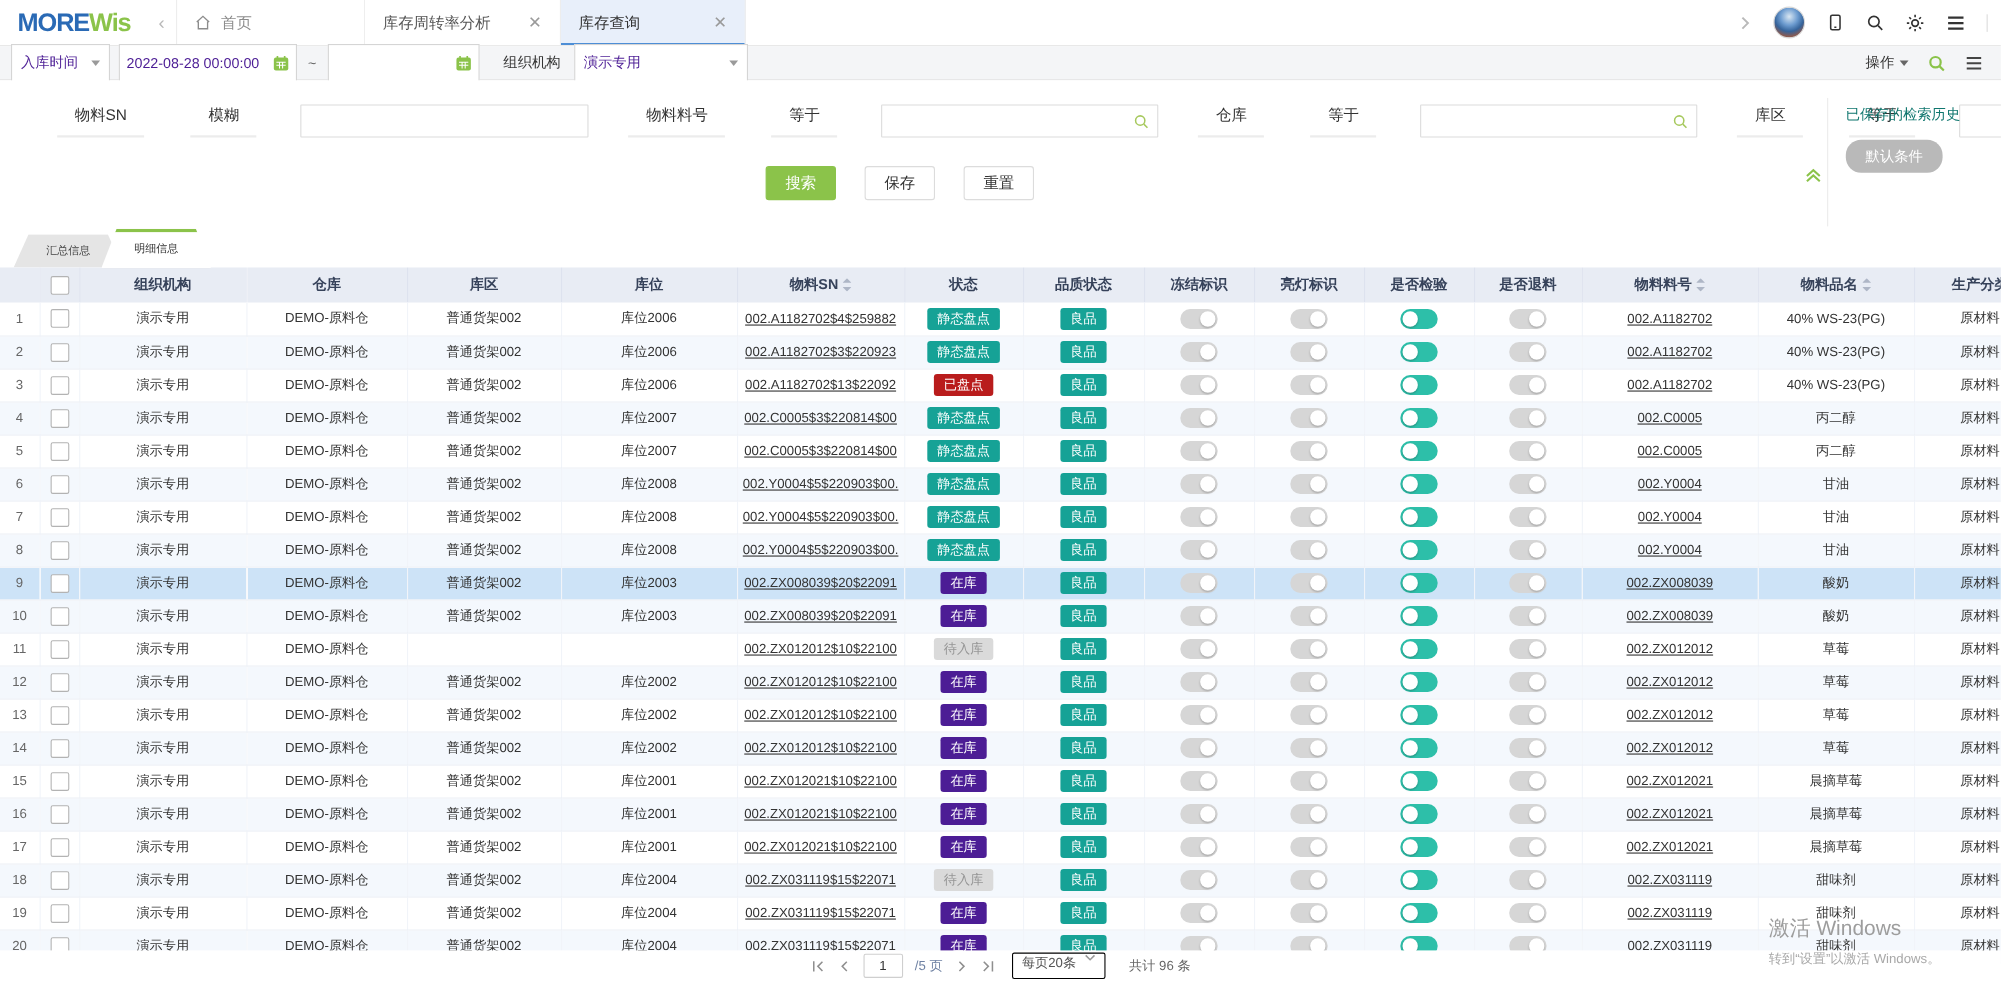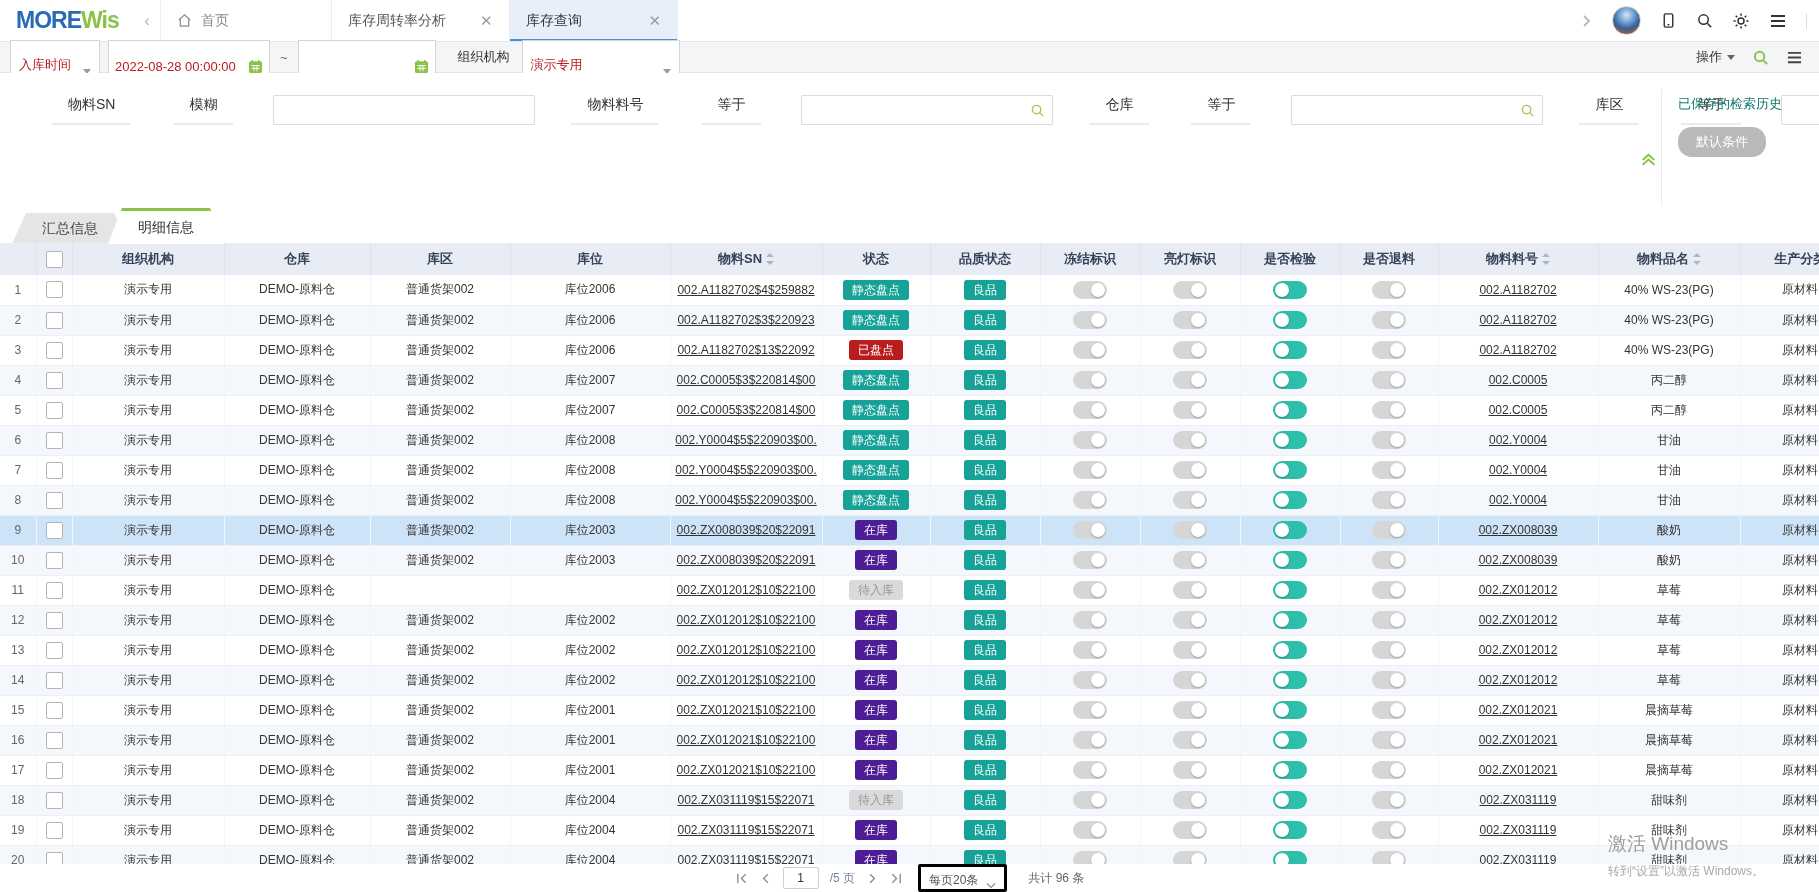--- a/index.html
+++ b/index.html
@@ -23,21 +23,21 @@
   .w-100{width:168px;justify-content:space-between}
   .hdr-right{margin-left:auto;display:flex;align-items:center;gap:19px;padding-right:12px}
   .avatar{width:27px;height:27px;border-radius:50%;
           background:radial-gradient(circle at 50% 30%,#d8e6f2 0%,#6d9cd0 34%,#35639a 58%,#8a5a50 78%,#6e4640 100%);
           border:1px solid #d8d8d8}
   .hdr-ic{cursor:pointer}
   .hdr-divider{width:1px;height:16px;background:#dcdcdc}
 
   
   .toolbar{height:31px;background:#f4f5f7;border-bottom:1px solid #e4e4e4;display:flex;align-items:center;gap:8px;padding:0 10px;box-sizing:border-box}
-  .sel,.date{height:35px;background:#fff;border:1px solid #d5d5d5;display:flex;align-items:flex-end;font-size:13px;color:#b91c1c;box-sizing:border-box}
+  .sel,.date{height:35px;background:#fff;border:1px solid #d5d5d5;display:flex;align-items:center;font-size:13px;color:#4c1d95;box-sizing:border-box}
   .sel{padding:0 8px;justify-content:space-between;cursor:pointer}
   .caret{width:0;height:0;border-left:4px solid transparent;border-right:4px solid transparent;border-top:5px solid #9a9a9a;margin-left:10px}
   .date{padding:0 6px;justify-content:space-between}
   .tilde{color:#666;font-size:13px;padding:0 2px}
   .tb-label{font-size:13px;color:#333;margin:0 4px 0 14px}
   .toolbar-right{margin-left:auto;display:flex;align-items:center;gap:17px;padding-right:6px}
   .ops{font-size:13px;color:#333;display:flex;align-items:center;cursor:pointer}
   .ops .caret{margin-left:5px;border-top-color:#666}
 
   
@@ -52,21 +52,21 @@
   .btn-row{position:absolute;top:78px;left:696px;display:flex;gap:26px}
   .btn{height:31px;padding:0 17px;font-size:14px;border:1px solid #dcdcdc;background:#fff;color:#333;border-radius:3px;cursor:pointer;font-family:inherit}
   .btn.primary{background:#8bc34a;border-color:#8bc34a;color:#fff}
   .history{position:absolute;right:0;top:16px;bottom:0;width:158px;border-left:1px solid #ebebeb;padding:6px 0 0 16px;box-sizing:border-box}
   .history-title{font-size:13px;color:#0f766e}
   .pill{display:inline-block;margin-top:14px;background:#b9b9b9;color:#fff;font-size:13px;border-radius:14px;padding:6px 18px;cursor:pointer}
   .collapse-ic{position:absolute;right:162px;top:78px;cursor:pointer}
 
   
   .ftabs{height:38px;background:#fff;display:flex;align-items:flex-end;padding-left:12px;position:relative}
-  .ftab{box-sizing:border-box;font-size:14px;color:#333;padding:0 30px;cursor:pointer;position:relative;
+  .ftab{box-sizing:border-box;font-size:10px;color:#333;padding:0 30px;cursor:pointer;position:relative;
         clip-path:polygon(14px 0,calc(100% - 14px) 0,100% 100%,0 100%)}
   .ftab.inactive{height:31px;line-height:31px;background:#e5e5e5;margin-right:-20px;color:#444}
   .ftab.active{height:36px;line-height:38px;background:#fff;z-index:2;filter:drop-shadow(0 0 1px #bfbfbf)}
   .ftab.active::before{content:'';position:absolute;top:0;left:9px;right:9px;height:3px;background:#8bc34a}
 
   
   .grid-wrap{position:absolute;top:243px;left:0;right:0;bottom:0;overflow:hidden;background:#fff}
   table{border-collapse:collapse;table-layout:fixed;width:1860px}
   thead th{height:30px;background:#e8ecf4;color:#36425a;font-size:13px;font-weight:600;
            border-right:1px solid #dde2ee;white-space:nowrap;overflow:hidden}
@@ -88,21 +88,21 @@
   .toggle .knob{position:absolute;top:2px;right:2px;width:14px;height:14px;border-radius:50%;background:#fff;box-shadow:0 1px 2px rgba(0,0,0,.28)}
   .toggle.on{background:#2dbfa9}
   .toggle.on .knob{left:2px;right:auto}
 
   
   .pager{position:absolute;left:0;right:0;bottom:0;height:28px;background:#fff;z-index:5;
          display:flex;align-items:center;justify-content:center;gap:11px;font-size:12px;color:#666}
   .pg-ic{cursor:pointer}
   .pg-box{width:34px;height:20px;line-height:20px;text-align:center;border:1px solid #cfcfcf;border-radius:2px;color:#333;background:#fff}
   .pg-total-pages{color:#6f82a3}
-  .pg-size{display:flex;align-items:flex-end;gap:8px;border:3px solid #000000;border-radius:2px;height:22px;padding:0 8px;cursor:pointer;color:#555;margin-left:4px}
+  .pg-size{display:flex;align-items:flex-start;gap:8px;border:1px solid #000000;border-radius:2px;height:22px;padding:0 8px;cursor:pointer;color:#555;margin-left:4px}
   .pg-count{margin-left:10px;color:#666}
 
   
   .watermark{position:absolute;right:55px;bottom:12px;z-index:6;color:#9d9d9d;pointer-events:none}
   .wm1{font-size:19px}
   .wm2{font-size:12px;margin-top:6px;color:#a8a8a8}
 </style>
 </head>
 <body>
 
@@ -243,20 +243,25 @@
       </span>
     </div>
     <div class="fgroup" style="margin-right:0">
       <span class="flabel">库区</span>
       <span class="fop">等于</span>
       <span class="finput w200">
         
       </span>
     </div>
   </div>
+  <div class="btn-row">
+    <button class="btn primary">搜索</button>
+    <button class="btn">保存</button>
+    <button class="btn">重置</button>
+  </div>
   <span class="collapse-ic">
     <svg width="17" height="17" viewBox="0 0 16 16" fill="none" stroke="#8bc34a" stroke-width="1.8">
         <path d="M2.5 8.5 8 3.5l5.5 5M2.5 13 8 8l5.5 5"></path>
       </svg>
   </span>
   <div class="history">
     <div class="history-title">已保存的检索历史</div>
     <span class="pill">默认条件</span>
   </div>
 </div>

